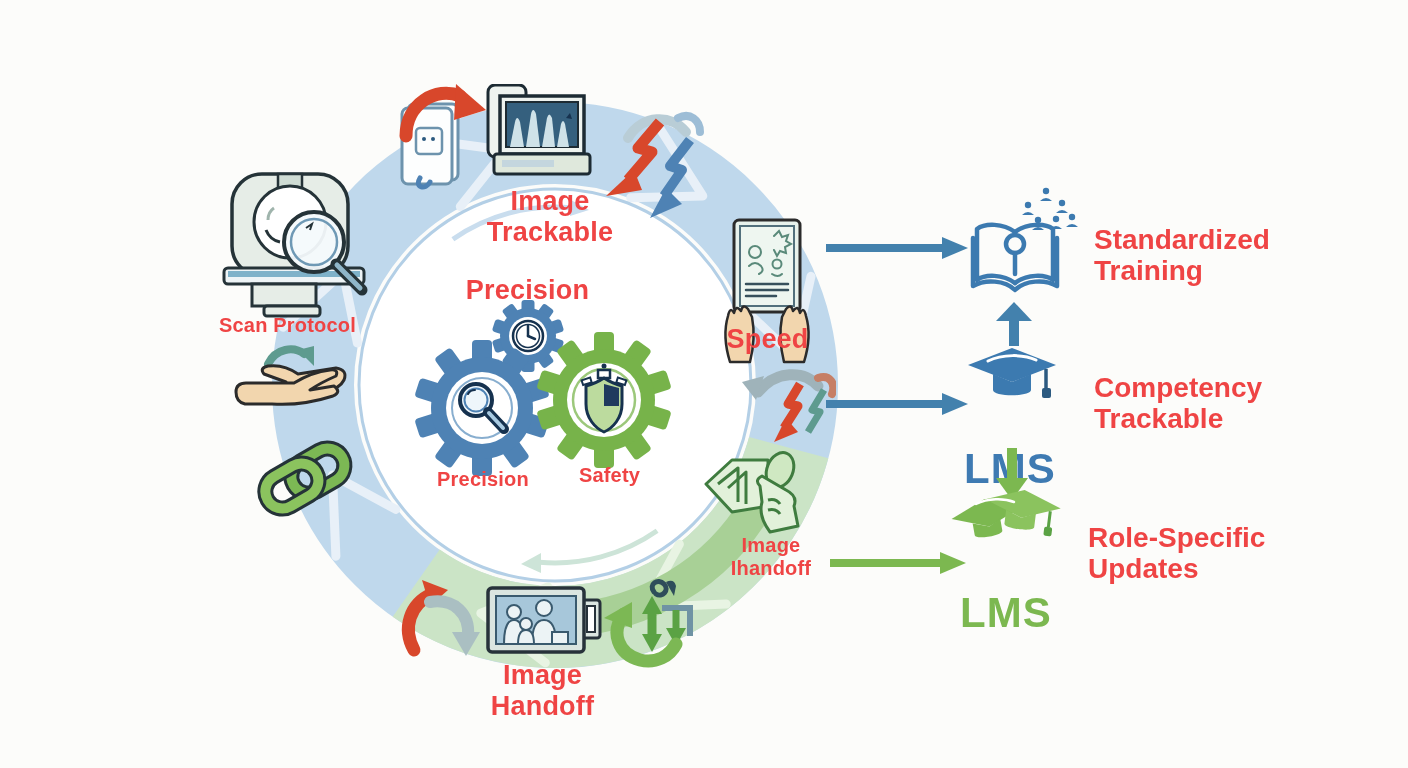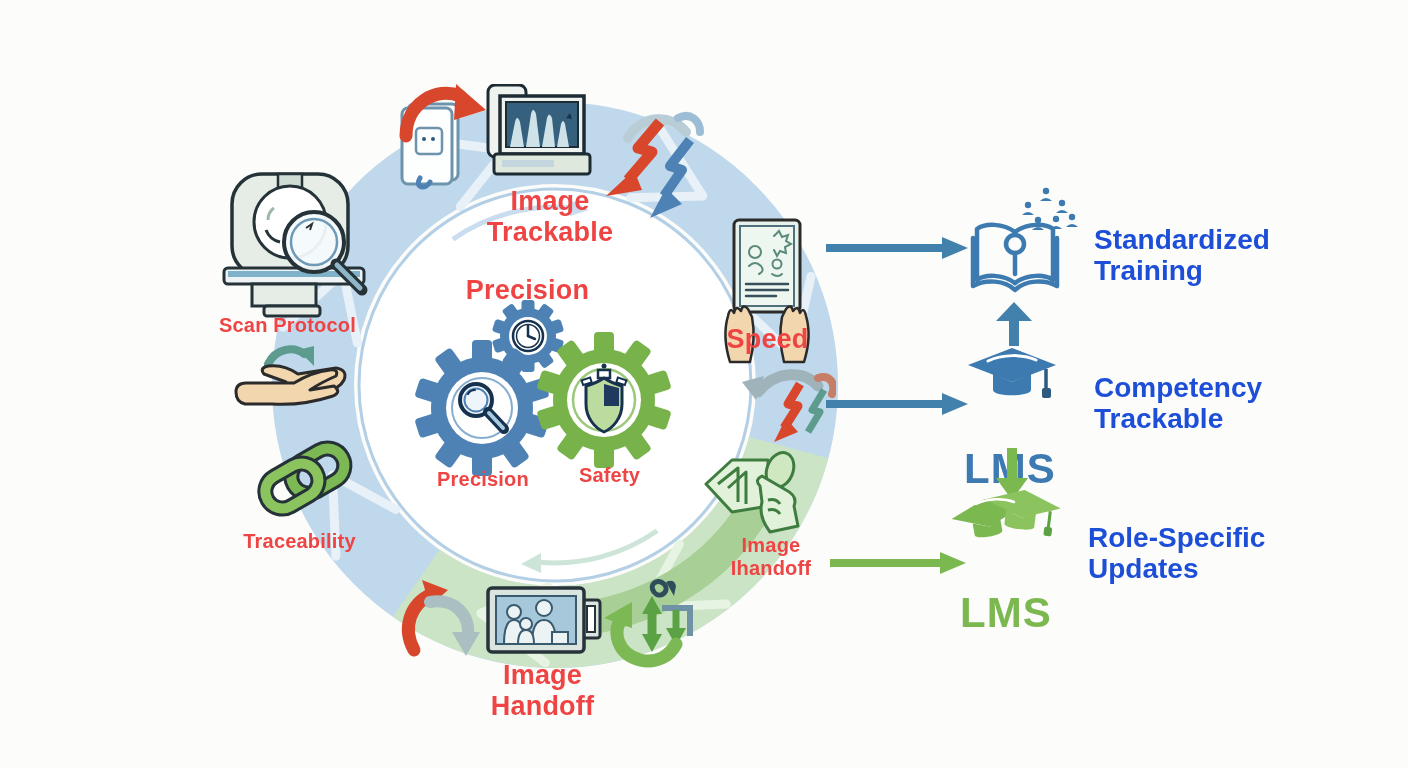--- a/index.html
+++ b/index.html
@@ -8,21 +8,21 @@
     background:#fcfcfa;font-family:"Liberation Sans",sans-serif;color:#1e2b33;
   }
   .abs{position:absolute;}
   .label{
     position:absolute;text-align:center;font-weight:600;color:#ef4444;
     letter-spacing:.2px;line-height:1.13;
   }
   .lab26{font-size:20px;}
   .lab27{font-size:27px;}
   .outcome-title{
-    position:absolute;font-size:28px;font-weight:600;line-height:1.12;text-align:left;color:#1d4ed8;
+    position:absolute;font-size:28px;font-weight:600;line-height:1.12;text-align:left;color:#ef4444;
   }
   .lms{
     position:absolute;font-size:42px;font-weight:700;letter-spacing:1px;line-height:1;margin-top:48px;
   }
   .lms-blue{color:#3e7ab2;}
   .lms-green{color:#7cb850;}
   svg{display:block;}
 </style>
 </head>
 <body>
@@ -279,21 +279,20 @@
     <polygon points="56,76 46,58 66,58" fill="#5aa244"></polygon>
     <path d="M28 38 C14 56 22 78 44 84 C60 88 74 80 80 68" fill="none" stroke="#7cb854" stroke-width="13" stroke-linecap="round"></path>
     <polygon points="8,42 36,26 36,52" fill="#7cb854"></polygon>
   </svg>
 
   <div class="label lab27" style="left:455px;top:186px;width:190px;">
     <div>Image</div>
     <div>Trackable</div>
   </div>
   <div class="label lab26" style="left:195px;top:314px;width:185px;">Scan Protocol</div>
-  <div class="label lab26" style="left:222px;top:530px;width:155px;">Traceability</div>
   <div class="label lab27" style="left:720px;top:324px;width:95px;">Speed</div>
   <div class="label lab26" style="left:706px;top:534px;width:130px;">
     <div>Image</div>
     <div>Ihandoff</div>
   </div>
   <div class="label lab27" style="left:450px;top:660px;width:185px;">Image Handoff</div>
 
   <div class="label lab27" style="left:460px;top:275px;width:135px;">Precision</div>
   <div class="label lab26" style="left:418px;top:468px;width:130px;">Precision</div>
   <div class="label lab26" style="left:562px;top:464px;width:95px;">Safety</div>

